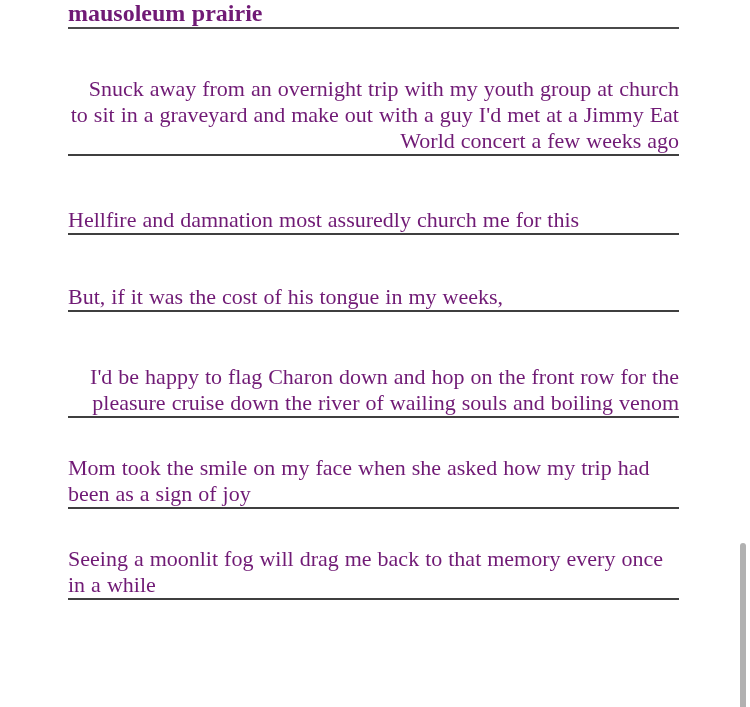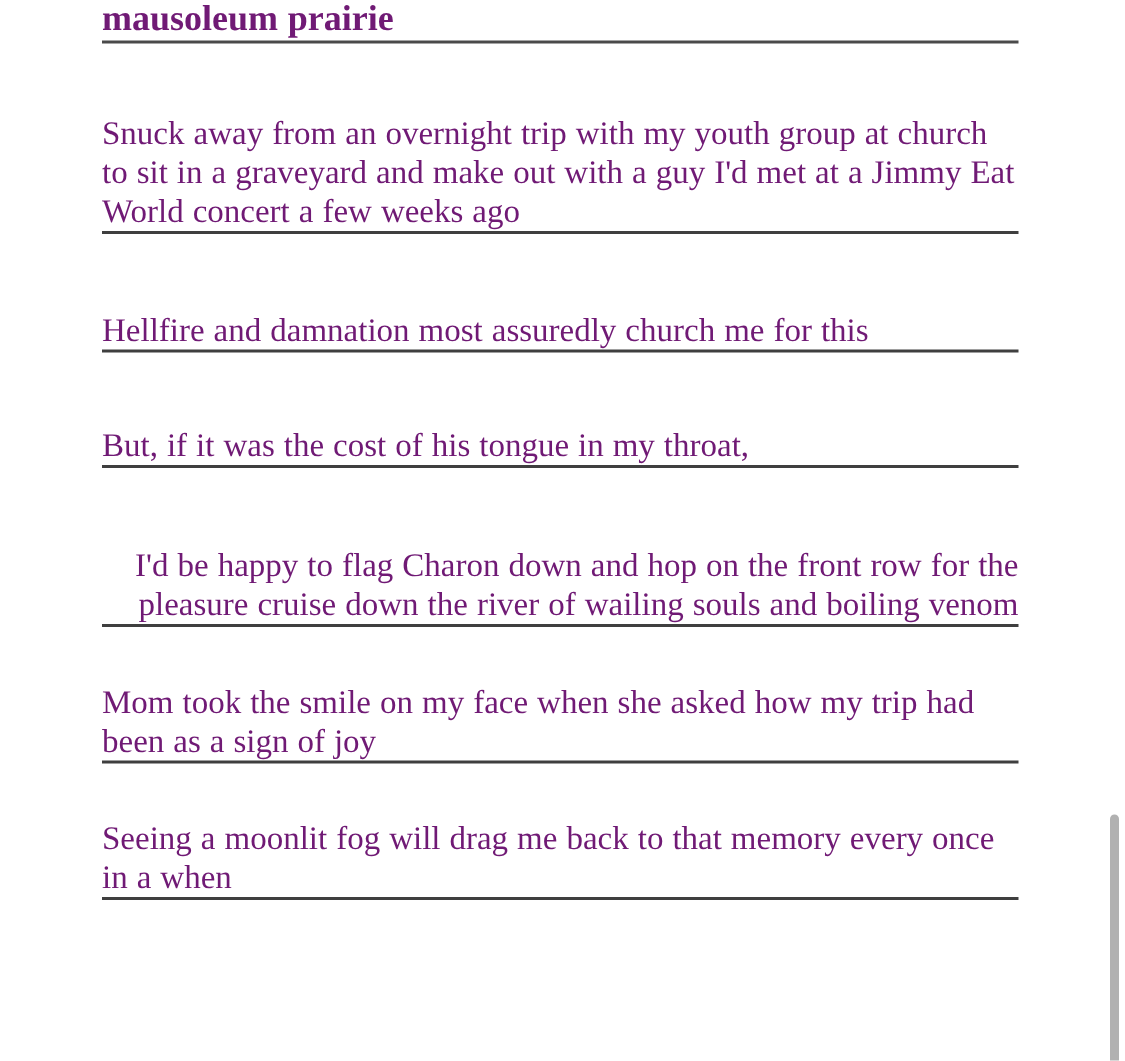--- a/index.html
+++ b/index.html
@@ -28,21 +28,21 @@
     border-bottom: 2px solid #3f3f3f;
     word-spacing: 0.5px;
   }
   .title-field {
     font-size: 24px;
     line-height: 27px;
     font-weight: bold;
     margin-top: 0;
     border-bottom: 2px solid #4a4a4a;
   }
-  .m47 { margin-top: 47px; }
+  .m47 { margin-top: 47px; text-align: right; }
   .m49 { margin-top: 49px; }
   .m50 { margin-top: 37px; }
   .m51 { margin-top: 51px; }
   .m52 { margin-top: 52px; text-align: right; }
   .scrollbar-track {
     position: absolute;
     top: 0;
     right: 0;
     width: 14px;
     height: 707px;
@@ -61,26 +61,26 @@
 <body>
 
 <div class="doc">
 
   <div class="field title-field">mausoleum prairie</div>
 
   <div class="field m47">Snuck away from an overnight trip with my youth group at church to sit in a graveyard and make out with a guy I'd met at a Jimmy Eat World concert a few weeks ago</div>
 
   <div class="field m51">Hellfire and damnation most assuredly church me for this</div>
 
-  <div class="field m49">But, if it was the cost of his tongue in my throat,</div>
+  <div class="field m49">But, if it was the cost of his tongue in my weeks,</div>
 
   <div class="field m52">I'd be happy to flag Charon down and hop on the front row for the pleasure cruise down the river of wailing souls and boiling venom</div>
 
   <div class="field m50">Mom took the smile on my face when she asked how my trip had been as a sign of joy</div>
 
 
-  <div class="field m50">Seeing a moonlit fog will drag me back to that memory every once in a when</div>
+  <div class="field m50">Seeing a moonlit fog will drag me back to that memory every once in a while</div>
 
 </div>
 
 <div class="scrollbar-track">
   <div class="scrollbar-thumb"></div>
 </div>
 
 </body></html>

